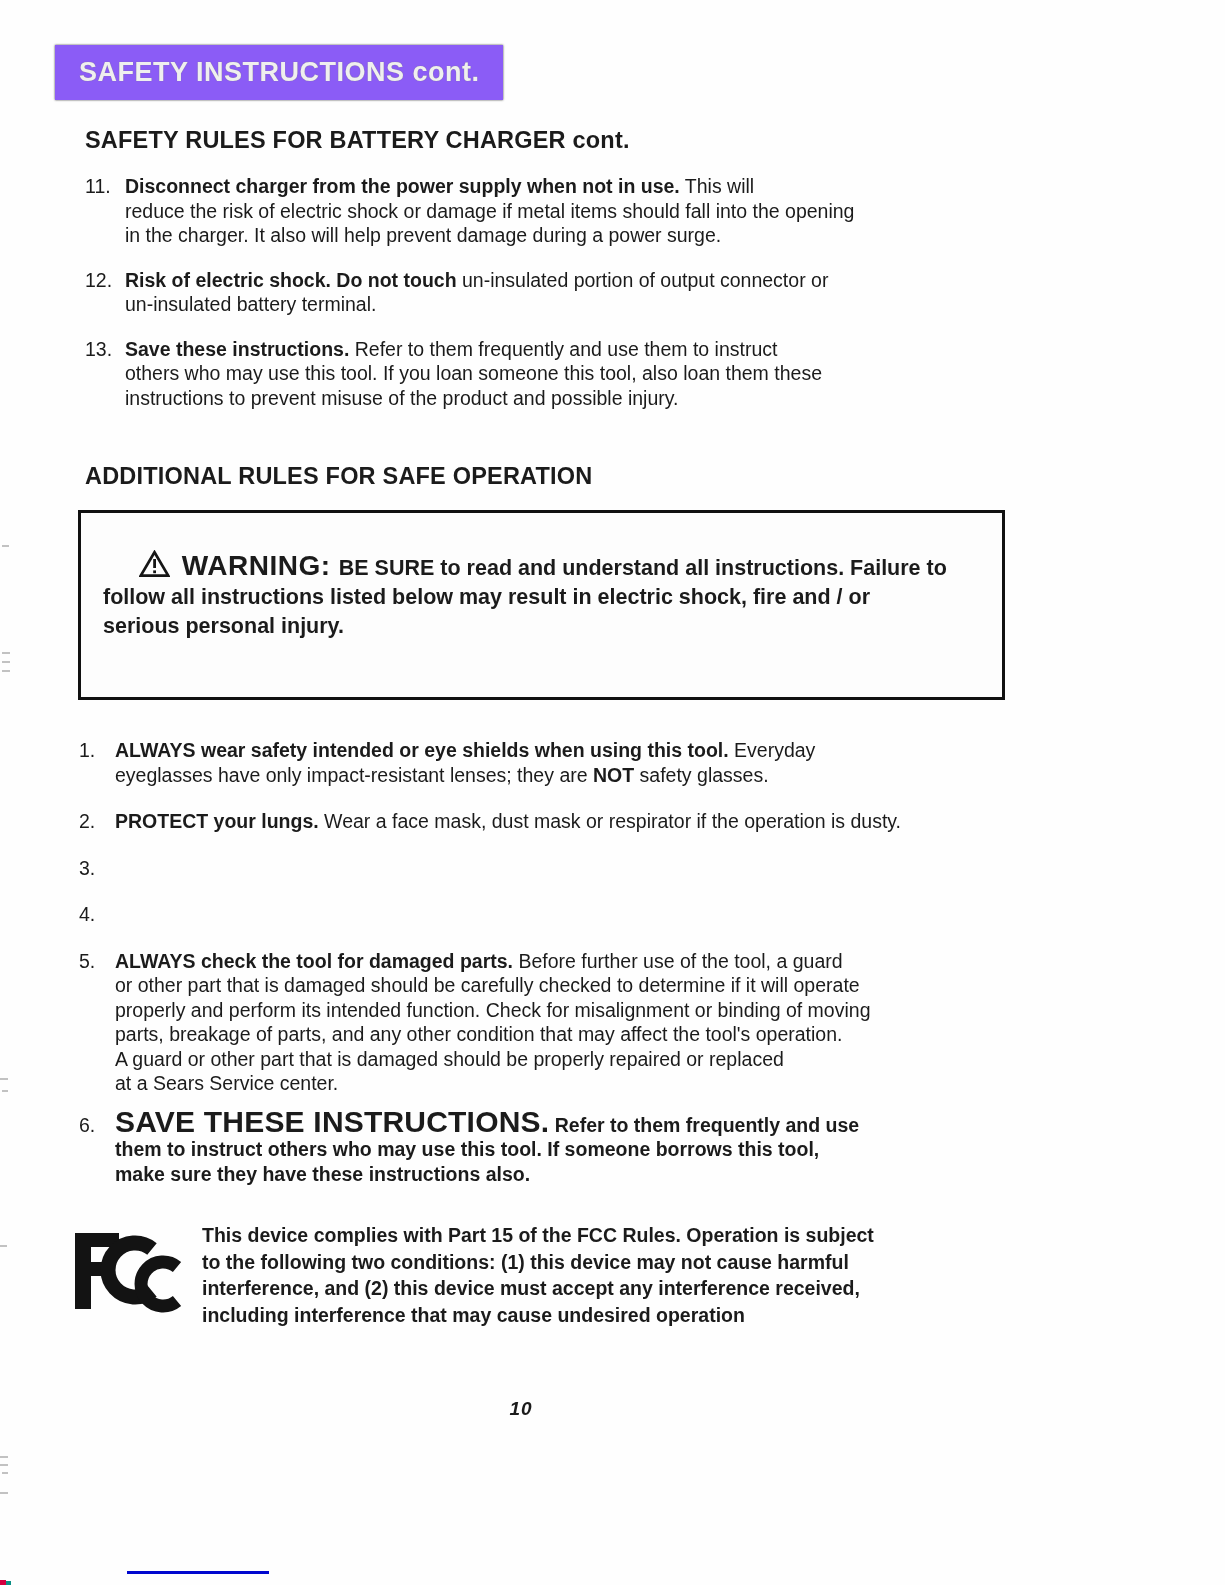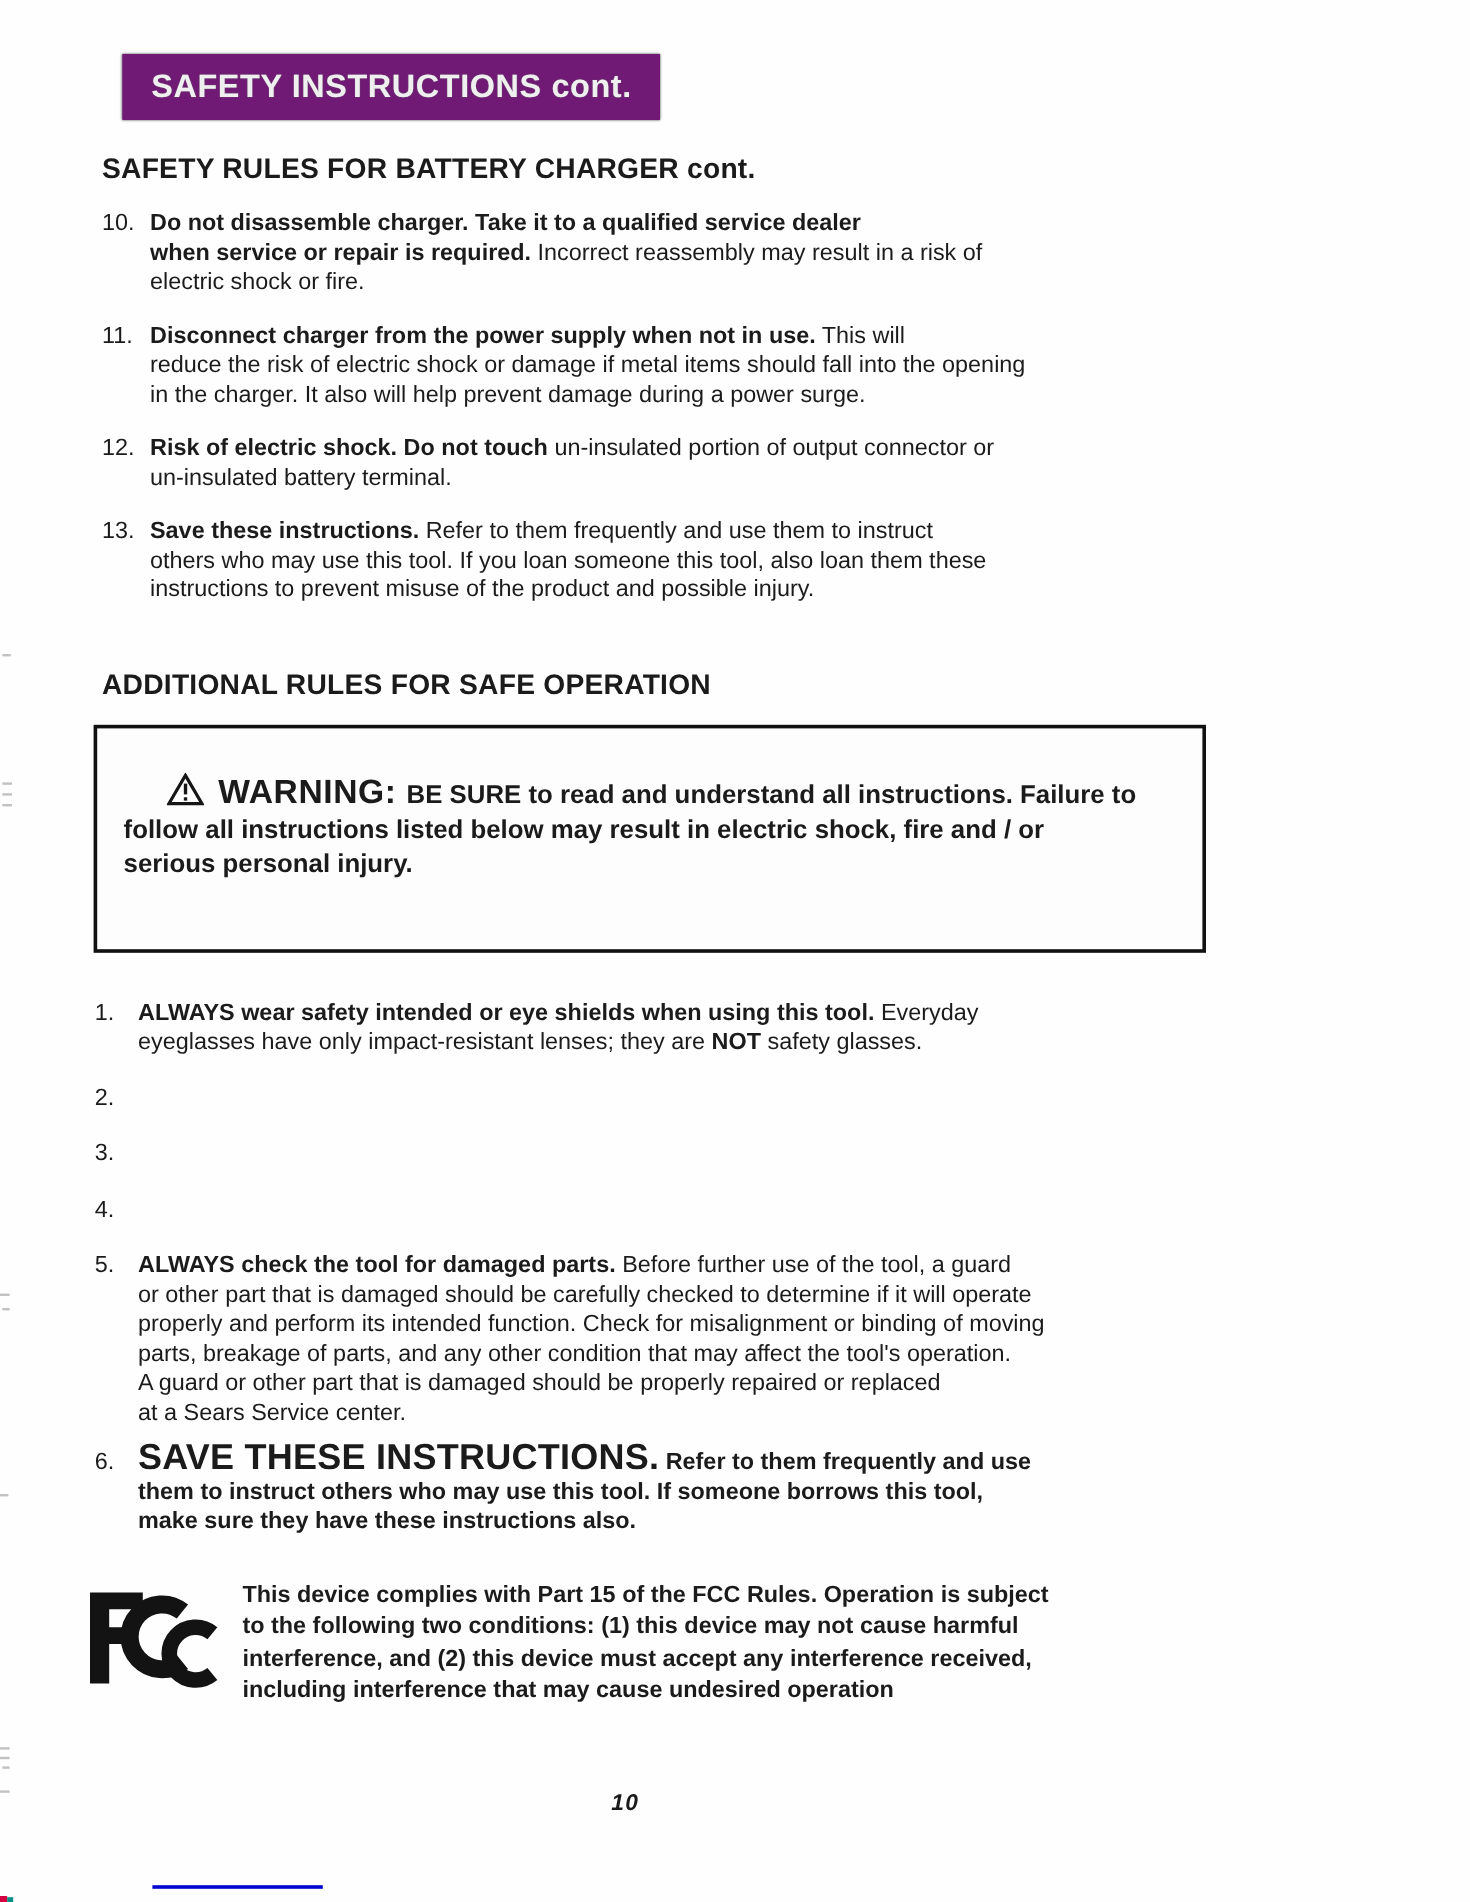--- a/index.html
+++ b/index.html
@@ -6,23 +6,23 @@
   .page{
     position:relative;
     width:1225px;height:1585px;
     background:#fefefe;
     font-family:"Liberation Sans","DejaVu Sans",sans-serif;
     color:#1b1b1b;
     overflow:hidden;
     margin:0 auto;
   }
   .titlebar{
-    margin:45px 0 0 102px;
+    margin:45px 0 0 55px;
     width:424px;height:55px;
-    background:#701a75;
+    background:#8b5cf6;
     display:flex;align-items:center;
     padding-left:24px;
     box-shadow:0 0 2px #444;
   }
   .titlebar span{
     color:#efefef;font-size:27px;font-weight:bold;letter-spacing:.5px;
     text-shadow:0 0 1px #777;
   }
   h1.sec{
     margin:26px 0 0 85px;
@@ -84,26 +84,20 @@
 <div class="page">
 
   <div class="titlebar">
     <span>SAFETY INSTRUCTIONS cont.</span>
   </div>
 
   <h1 class="sec">SAFETY RULES FOR BATTERY CHARGER cont.</h1>
 
   <div class="rules chg">
       <div class="rule">
-        <span class="num">10.</span>
-        <p class="body"><strong>Do not disassemble charger. Take it to a qualified service dealer
-when service or repair is required.</strong><span> Incorrect reassembly may result in a risk of
-electric shock or fire.</span></p>
-      </div>
-      <div class="rule">
         <span class="num">11.</span>
         <p class="body"><strong>Disconnect charger from the power supply when not in use.</strong><span> This will
 reduce the risk of electric shock or damage if metal items should fall into the opening
 in the charger. It also will help prevent damage during a power surge.</span></p>
       </div>
       <div class="rule">
         <span class="num">12.</span>
         <p class="body"><strong>Risk of electric shock. Do not touch</strong><span> un-insulated portion of output connector or
 un-insulated battery terminal.</span></p>
       </div>
@@ -130,20 +124,21 @@
   </div>
 
   <div class="rules ops opsec">
       <div class="rule">
         <span class="num">1.</span>
         <p class="body"><strong>ALWAYS wear safety intended or eye shields when using this tool.</strong><span> Everyday
 eyeglasses have only impact-resistant lenses; they are </span><strong>NOT</strong><span> safety glasses.</span></p>
       </div>
       <div class="rule">
         <span class="num">2.</span>
+        <p class="body"><strong>PROTECT your lungs.</strong><span> Wear a face mask, dust mask or respirator if the operation is dusty.</span></p>
       </div>
       <div class="rule">
         <span class="num">3.</span>
       </div>
       <div class="rule">
         <span class="num">4.</span>
       </div>
       <div class="rule">
         <span class="num">5.</span>
         <p class="body"><strong>ALWAYS check the tool for damaged parts.</strong><span> Before further use of the tool, a guard

